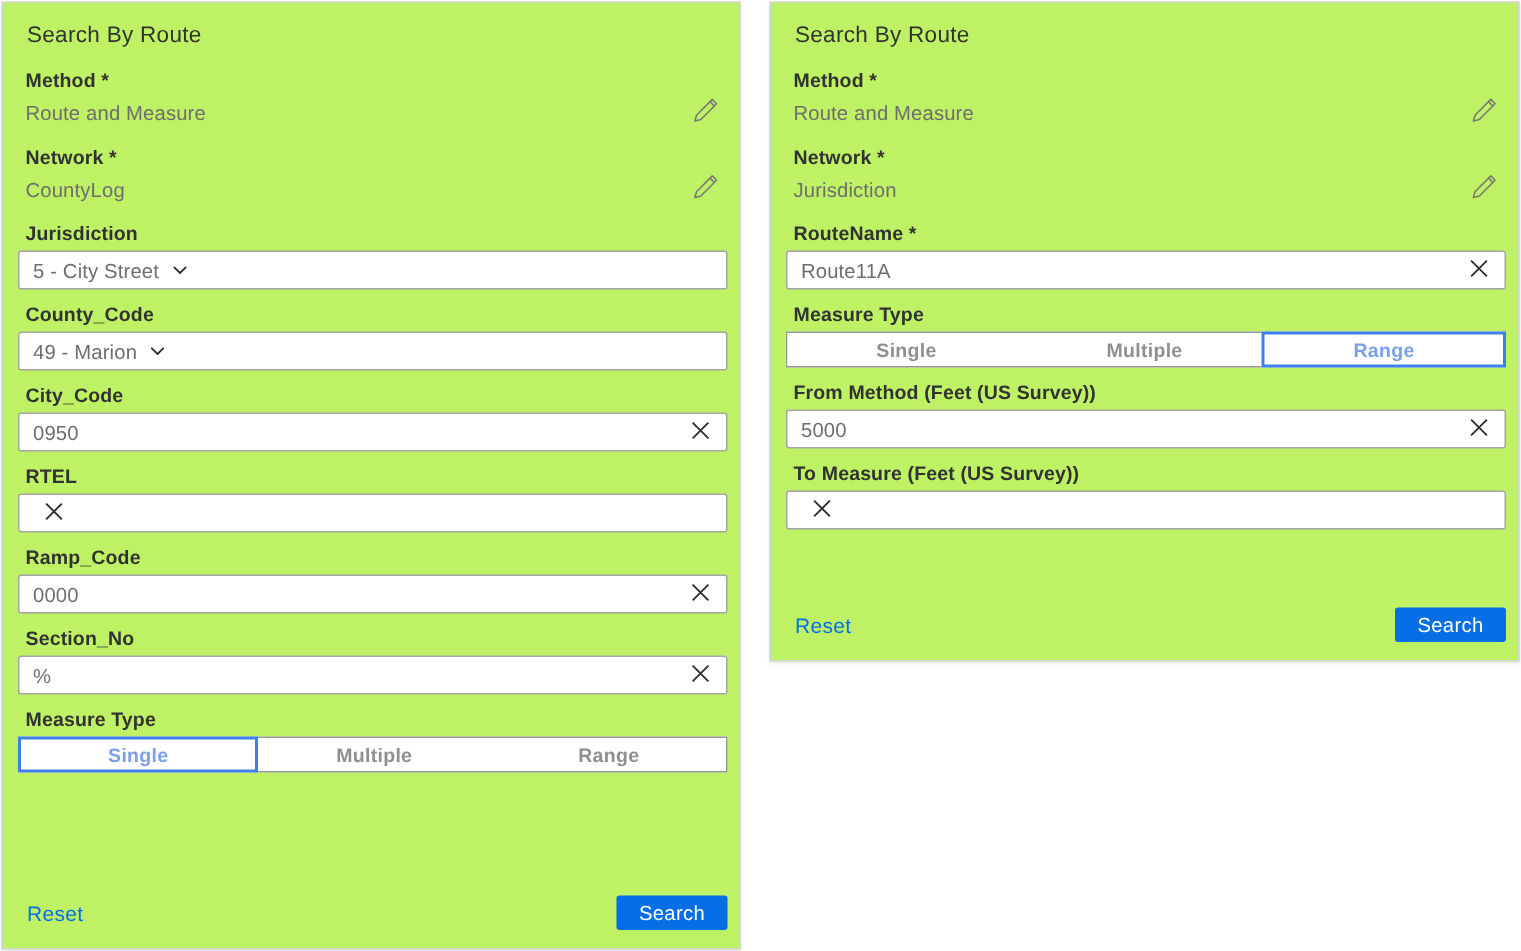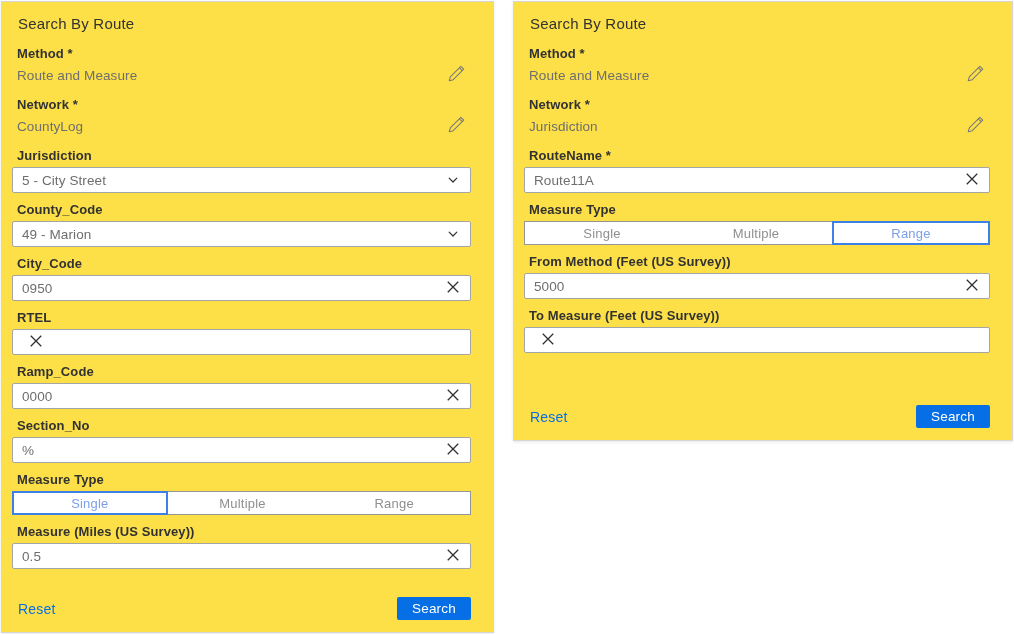--- a/index.html
+++ b/index.html
@@ -9,26 +9,26 @@
     font-family: "Liberation Sans", "DejaVu Sans", sans-serif;
     overflow: hidden;
   }
   .canvas {
     position: relative;
     width: 1014px; height: 634px;
   }
   .panel {
     position: absolute;
     top: 1px;
-    background: #fde047;
+    background: #bef264;
     border: 1px solid #d6d6d6;
     box-shadow: 0 1px 3px rgba(0,0,0,0.10);
     display: flex;
     flex-direction: column;
-    padding: 0 22px 12px 10px;
+    padding: 0 8px 12px 10px;
   }
   .panel.left  { left: 1px;   width: 493px; height: 632px; }
   .panel.right { left: 513px; width: 500px; height: 440px; }
 
   .panel-title {
     margin: 13px 0 0 6px;
     font-size: 15px;
     font-weight: normal;
     color: #323232;
     line-height: 18px;
@@ -64,21 +64,20 @@
   .edit-btn {
     background: none; border: none; cursor: pointer;
     display: flex; align-items: center; justify-content: center;
     width: 18px; height: 18px; padding: 0;
   }
 
   
   .control {
     display: flex;
     align-items: center;
-    justify-content: space-between;
     height: 26px;
     border: 1px solid #a5a5a5;
     border-radius: 2px;
     background: #ffffff;
     padding: 0 9px;
   }
   .control input {
     flex: 1;
     border: none;
     outline: none;
@@ -118,20 +117,21 @@
     display: flex;
     align-items: center;
     justify-content: center;
     font-size: 13px;
     color: #8f8f8f;
     letter-spacing: .2px;
     cursor: pointer;
     background: #ffffff;
     border: none;
     font-family: inherit;
+    font-weight: bold;
   }
   .segment.selected {
     position: relative;
     z-index: 1;
     margin: -1px;
     border: 2px solid #3c80e8;
     color: #7b9fe9;
     background: #ffffff;
   }
 
@@ -283,33 +283,20 @@
 
     <div class="field">
       <span class="field-label">Measure Type</span>
       <div class="segmented">
         <button class="segment selected">Single</button>
         <button class="segment">Multiple</button>
         <button class="segment">Range</button>
       </div>
     </div>
 
-    <div class="field">
-      <span class="field-label">Measure (Miles (US Survey))</span>
-      <div class="control">
-        <input type="text" value="0.5" style="">
-        <button class="clear-btn">
-            <span class="icon-slot">
-  <svg width="14" height="14" viewBox="0 0 12 12" fill="none" stroke="#2f2f2f" stroke-width="1.1">
-    <path d="M1.5 1.5 L10.5 10.5 M10.5 1.5 L1.5 10.5"></path>
-  </svg>
-</span>
-          </button>
-      </div>
-    </div>
 
     <div class="panel-footer">
       <button class="reset-link">Reset</button>
       <button class="search-btn">Search</button>
     </div>
   </section>
 
   <section class="panel right">
     <h2 class="panel-title">Search By Route</h2>
 

